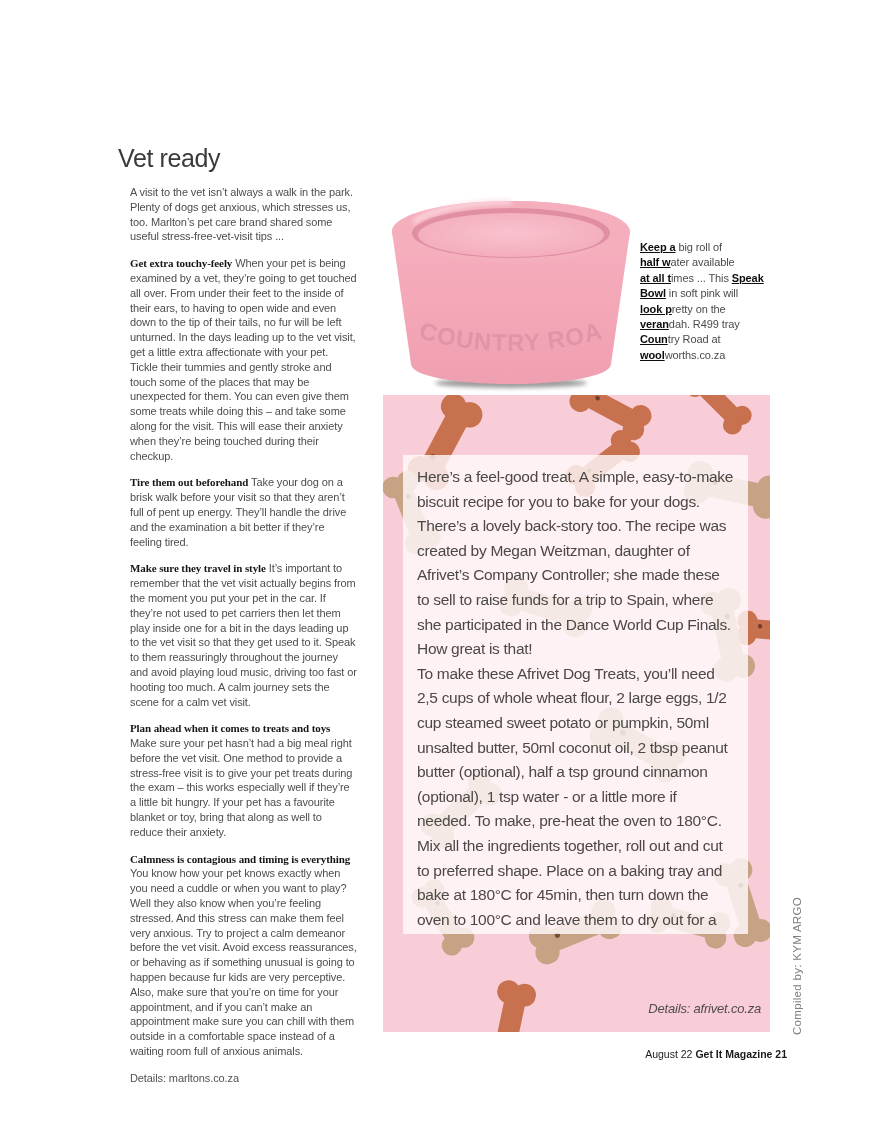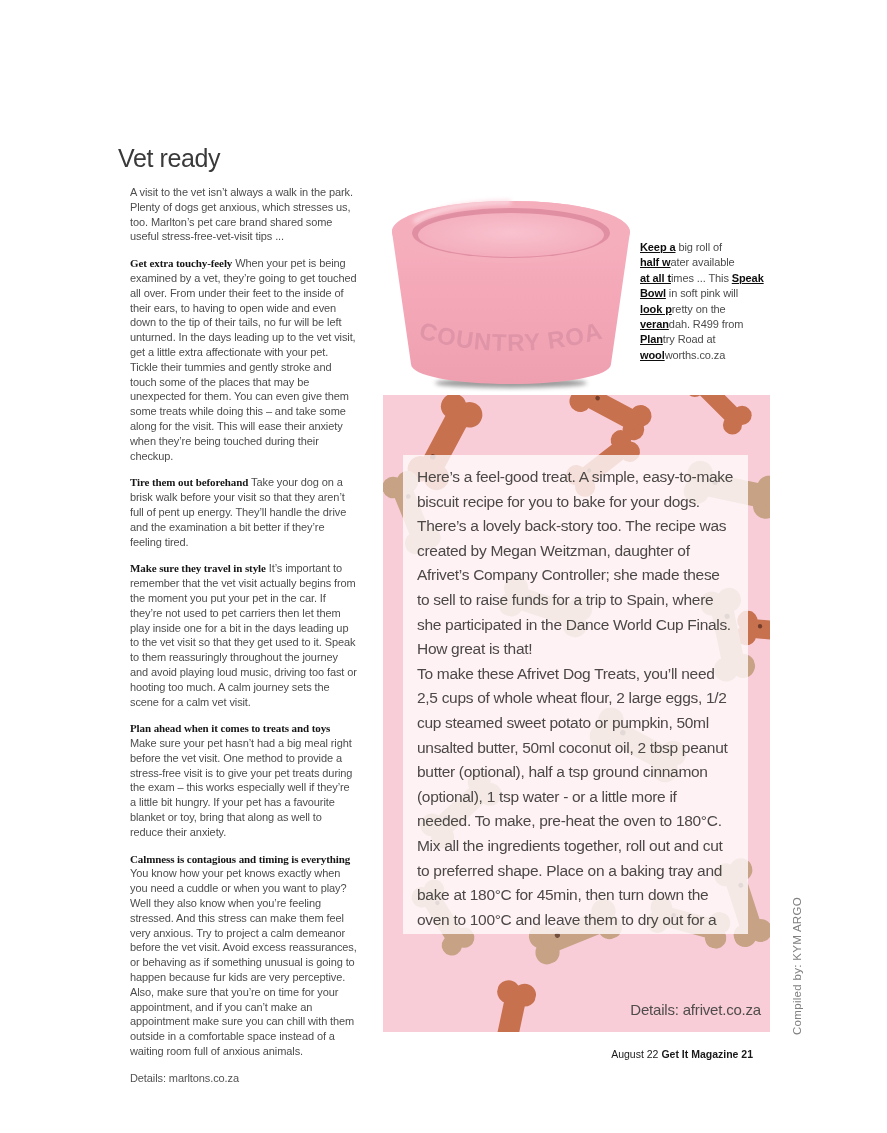--- a/index.html
+++ b/index.html
@@ -19,27 +19,27 @@
 
   
   .caption{position:absolute;left:640px;top:240px;width:140px;font-size:11px;line-height:15.4px;letter-spacing:-0.1px;color:#4b4b4b;}
   .caption b{color:#0d0d0d;text-decoration:underline;}
 
   
   .panel{position:absolute;left:383px;top:395px;width:387px;height:637px;background:var(--panel-pink,#f8cdd8);overflow:hidden;}
   .bone{position:absolute;z-index:1;}
   .recipe-box{position:absolute;z-index:2;left:20px;top:60px;width:345px;height:479px;background:rgba(255,251,252,0.8);box-sizing:border-box;padding:10px 14px;overflow:hidden;}
   .recipe-box p{margin:0;font-size:15.5px;line-height:24.6px;letter-spacing:-0.3px;color:#4b4846;}
-  .recipe-details{position:absolute;z-index:2;right:9px;top:606px;font-size:15px;letter-spacing:-0.2px;color:#4f4c4b;margin-left:48px;}
+  .recipe-details{position:absolute;z-index:2;right:9px;top:606px;font-style:italic;font-size:13px;letter-spacing:-0.2px;color:#4f4c4b;margin-left:48px;}
 
   
   .credit{position:absolute;left:791px;top:1035px;width:195px;transform:rotate(-90deg);transform-origin:0 0;font-size:11.5px;letter-spacing:0.3px;color:#7f7f7f;}
 
   
-  .footer{position:absolute;left:361px;top:1048px;width:392px;text-align:right;font-size:10.5px;color:#1a1a1a;}
+  .footer{position:absolute;left:395px;top:1048px;width:392px;text-align:right;font-size:10.5px;color:#1a1a1a;}
   .footer .issue{font-weight:400;}
   .footer .mag{font-weight:700;}
 </style>
 </head>
 <body>
 
 <svg width="0" height="0" style="position:absolute" aria-hidden="true">
   <defs>
     <g id="boneShape">
       <circle cx="16" cy="14" r="14"></circle>
@@ -93,22 +93,22 @@
       <text font-size="24" font-weight="bold" fill="#de93a6" opacity="0.9" letter-spacing="1"><textPath href="#embossArc">COUNTRY ROAD</textPath></text>
     </svg>
   </div>
 
   <div class="caption" id="caption">
       <div><b>Keep a</b><span> big roll of</span></div>
       <div><b>half w</b><span>ater available</span></div>
       <div><b>at all t</b><span>imes ... This </span><b>Speak</b></div>
       <div><b>Bowl</b><span> in soft pink will</span></div>
       <div><b>look p</b><span>retty on the</span></div>
-      <div><b>veran</b><span>dah. R499 from</span></div>
-      <div><b>Plan</b><span>try Road at</span></div>
+      <div><b>veran</b><span>dah. R499 tray</span></div>
+      <div><b>Coun</b><span>try Road at</span></div>
       <div><b>wool</b><span>worths.co.za</span></div>
     </div>
 
   <div class="panel">
     <div id="bones">
         <svg class="bone" viewBox="0 0 110 48" width="100" height="43.63636363636363" style="left: 12px; top: 25.1818px; transform: rotate(-62deg);">
           <use href="#boneShape" fill="#c8714f"></use>
           <circle cx="34" cy="20" r="3" fill="rgba(70,35,25,0.65)"></circle>
         </svg>
         <svg class="bone" viewBox="0 0 110 48" width="85" height="37.09090909090909" style="left: 184.5px; top: -4.54545px; transform: rotate(28deg);">

